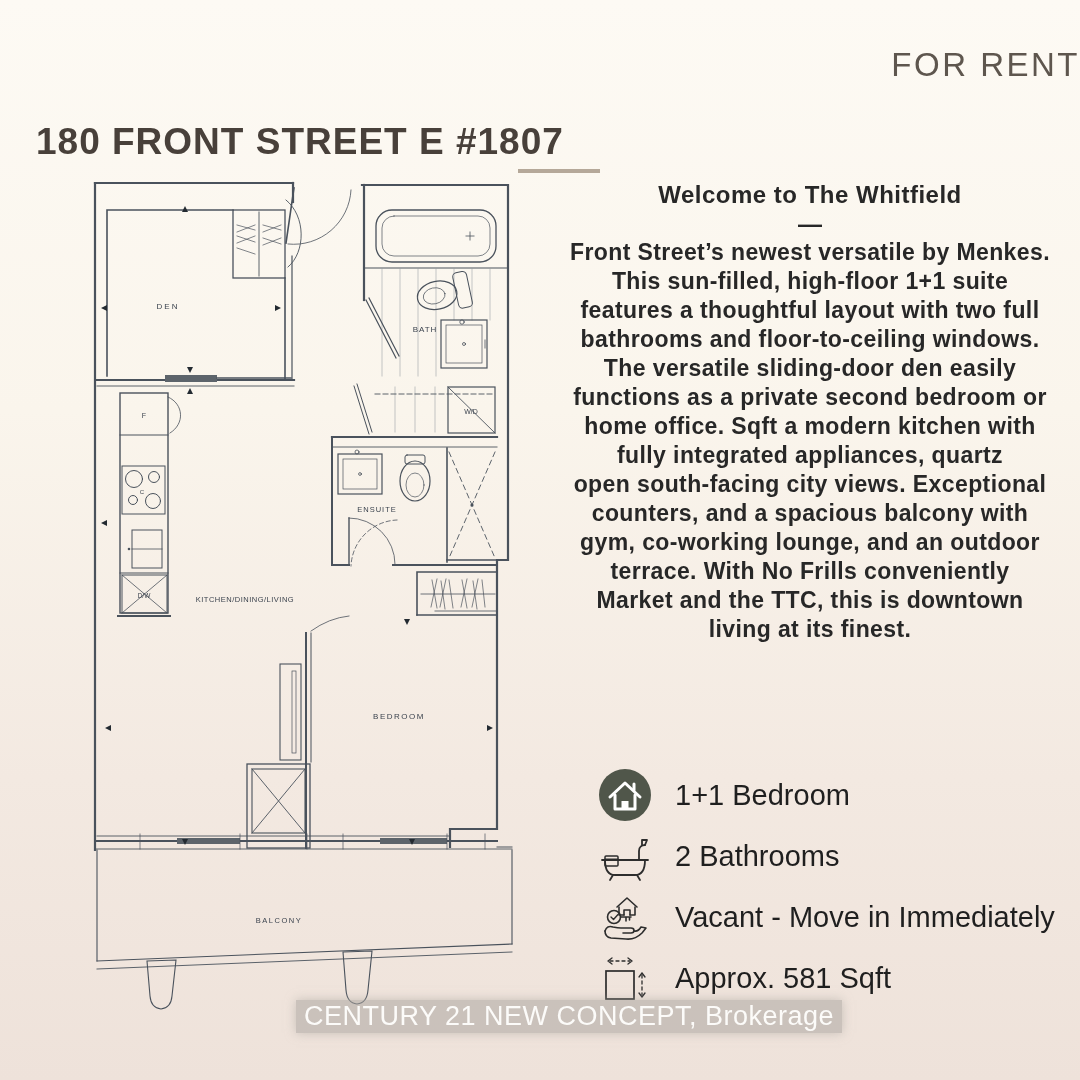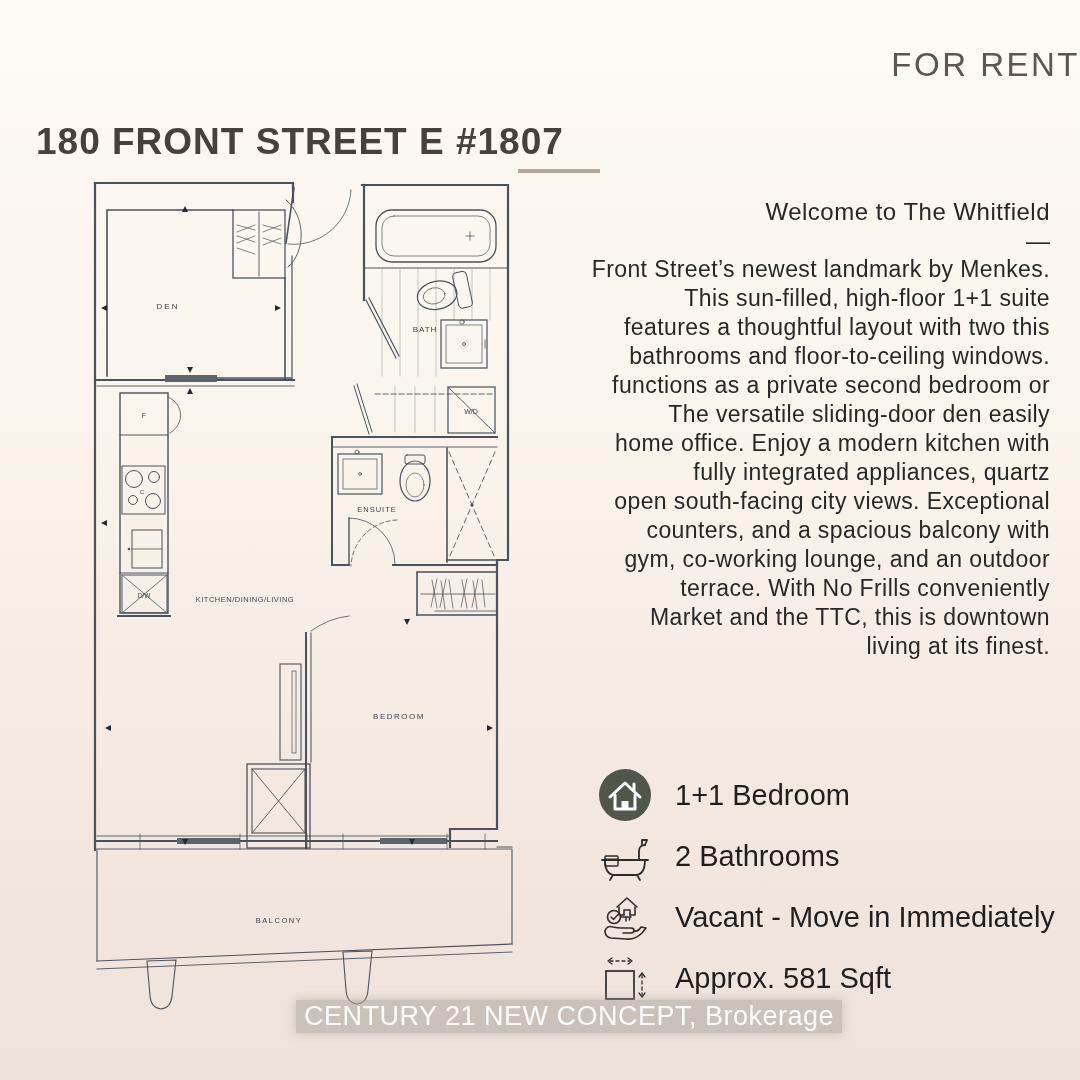--- a/index.html
+++ b/index.html
@@ -8,21 +8,21 @@
     background:linear-gradient(180deg,#fdfaf4 0%,#faf5ec 38%,#f3e9e1 72%,#eee2da 100%);
     font-family:"Liberation Sans",sans-serif;
   }
   .for-rent{position:absolute;top:46px;left:36px;width:1044px;text-align:right;
     font-size:33px;letter-spacing:2.5px;color:#5e564e;}
   .title{position:absolute;top:95px;left:36px;width:1044px;text-align:left;
     font-size:37px;font-weight:700;letter-spacing:1px;color:#48403a;margin-top:26px;}
   .divider{position:absolute;top:169px;left:518px;width:82px;height:4px;background:#b5a899;}
   .plan{position:absolute;left:85px;top:170px;width:435px;height:845px;}
   .plan text{fill:#3b434e;font-family:"Liberation Sans",sans-serif;}
-  .desc{position:absolute;top:197px;left:570px;width:480px;text-align:right;color:#272727;}
+  .desc{position:absolute;top:180px;left:570px;width:480px;text-align:center;color:#272727;font-weight:bold;}
   .desc .heading{font-size:24px;line-height:29px;letter-spacing:0.5px;}
   .desc .dash{font-size:24px;line-height:29px;}
   .desc .line{font-size:23px;line-height:29px;letter-spacing:0.4px;}
   .features{position:absolute;left:597px;top:768px;display:flex;flex-direction:column;gap:7px;}
   .feature-row{display:flex;align-items:center;height:54px;}
   .feature-icon{width:56px;height:54px;flex:0 0 56px;display:flex;align-items:center;justify-content:center;}
   .feature-label{margin-left:22px;font-size:29px;color:#1f1f1f;white-space:nowrap;}
   .footer{position:absolute;top:1000px;left:0;width:1080px;text-align:center;padding-left:29px;}
   .footer span{display:inline-block;font-size:27px;letter-spacing:0.5px;color:#fcfbf9;
     background:rgba(172,166,160,0.55);box-shadow:0 0 10px rgba(172,166,160,0.6);padding:1px 8px;}
@@ -176,27 +176,27 @@
     <text x="314" y="549" font-size="8" letter-spacing="1.5" text-anchor="middle">BEDROOM</text>
     <text x="194" y="753" font-size="7.5" letter-spacing="1.5" text-anchor="middle">BALCONY</text>
     <text x="59" y="248" font-size="7" text-anchor="middle">F</text>
     <text x="57" y="324" font-size="6" text-anchor="middle">C</text>
     <text x="59" y="428" font-size="6.5" text-anchor="middle">D/W</text>
   </svg>
 
   <div class="desc">
     <div class="heading">Welcome to The Whitfield</div>
     <div class="dash">—</div>
-    <div class="line">Front Street’s newest landmark by Menkes.</div>
+    <div class="line">Front Street’s newest versatile by Menkes.</div>
     <div class="line">This sun-filled, high-floor 1+1 suite</div>
-    <div class="line">features a thoughtful layout with two this</div>
+    <div class="line">features a thoughtful layout with two full</div>
     <div class="line">bathrooms and floor-to-ceiling windows.</div>
+    <div class="line">The versatile sliding-door den easily</div>
     <div class="line">functions as a private second bedroom or</div>
-    <div class="line">The versatile sliding-door den easily</div>
-    <div class="line">home office. Enjoy a modern kitchen with</div>
+    <div class="line">home office. Sqft a modern kitchen with</div>
     <div class="line">fully integrated appliances, quartz</div>
     <div class="line">open south-facing city views. Exceptional</div>
     <div class="line">counters, and a spacious balcony with</div>
     <div class="line">gym, co-working lounge, and an outdoor</div>
     <div class="line">terrace. With No Frills conveniently</div>
     <div class="line">Market and the TTC, this is downtown</div>
     <div class="line">living at its finest.</div>
   </div>
 
   <div class="features">

